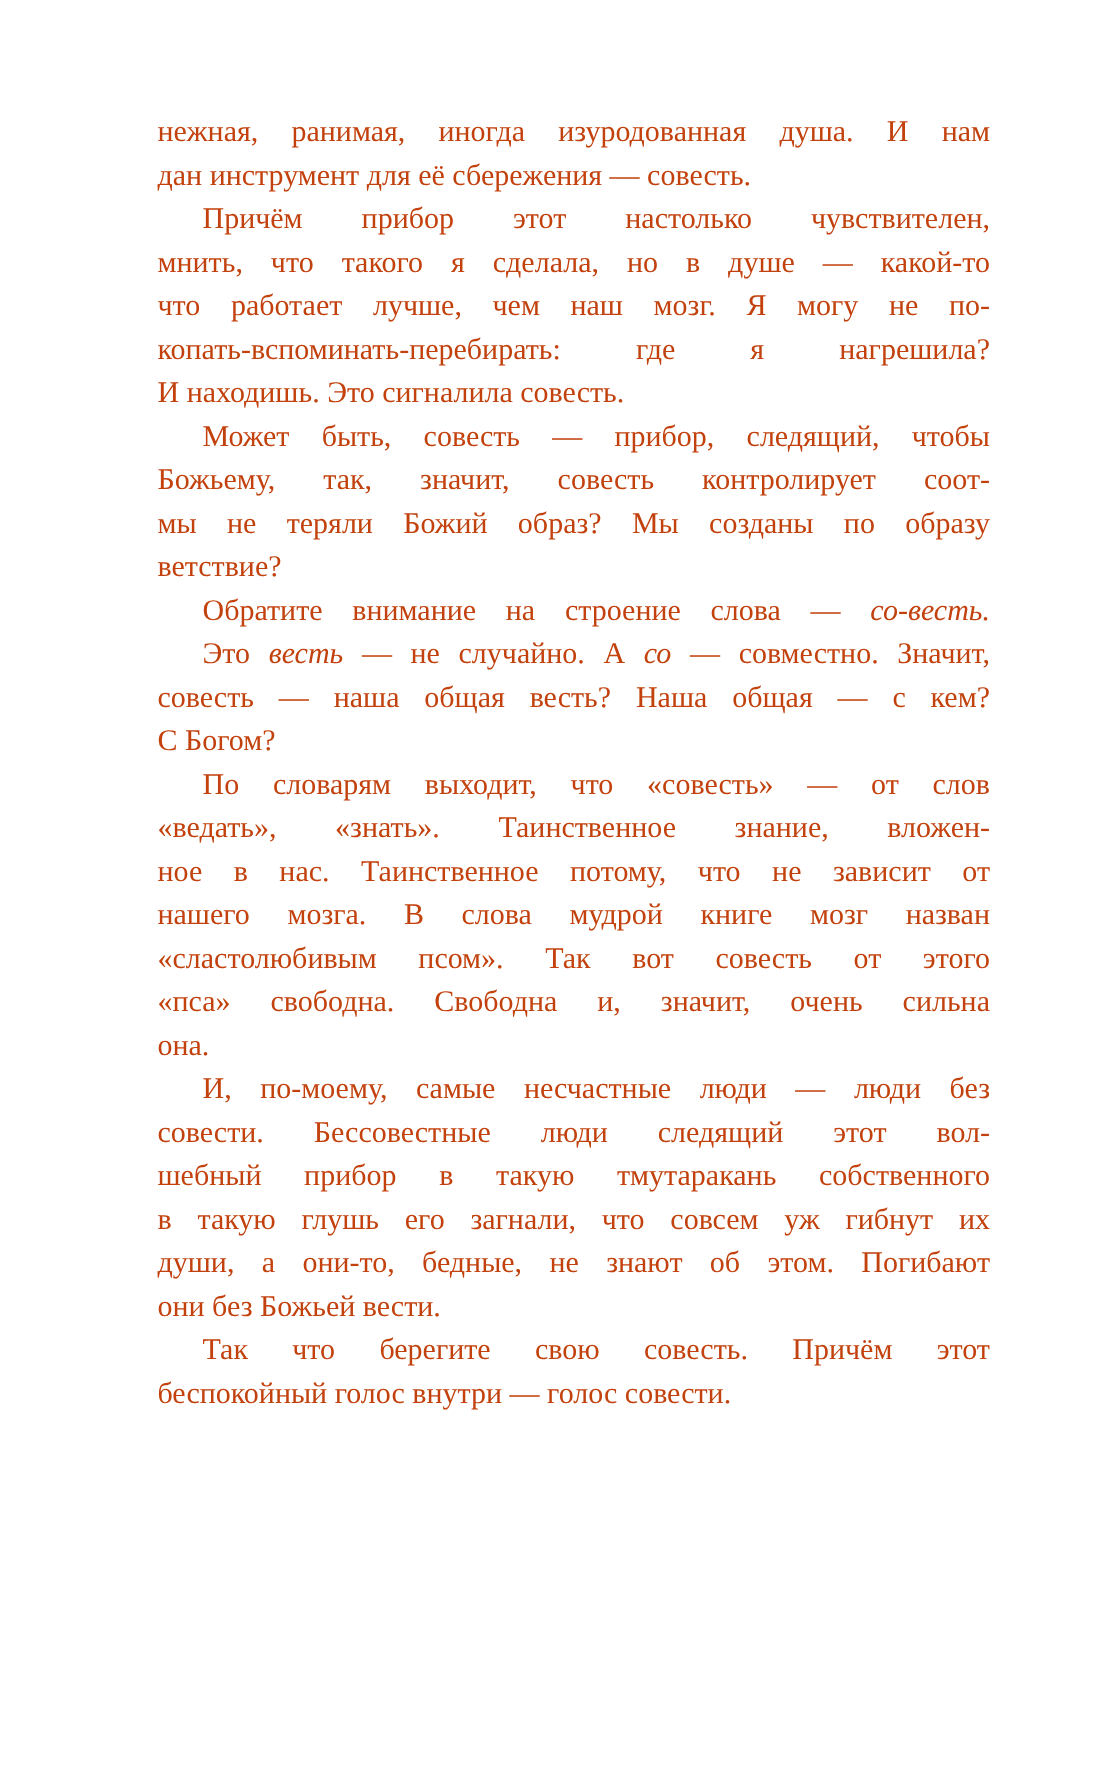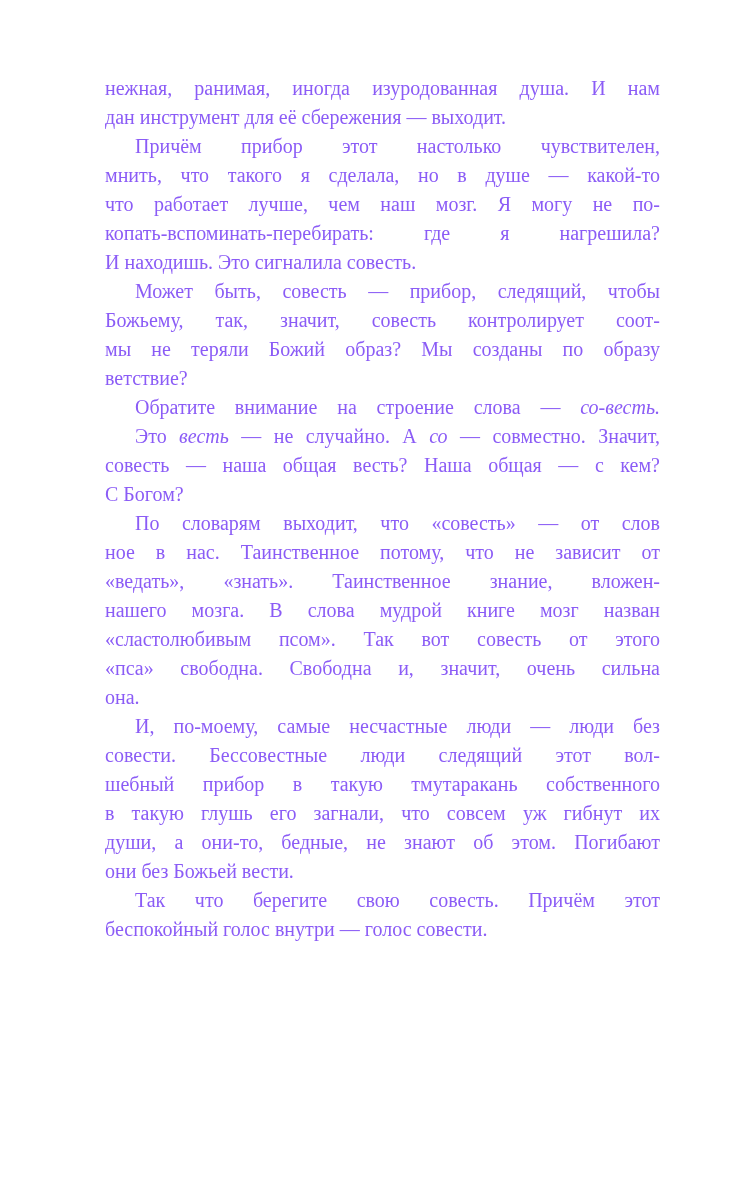--- a/index.html
+++ b/index.html
@@ -36,24 +36,24 @@
     text-indent: 30px;
   }
   .text-line i {
     font-style: italic;
   }
 </style>
 </head>
 <body>
 
 <div class="book-page">
-  <div style="color: #8b5cf6;">
+  <div style="color: #c2410c;">
       <div class="para">
         <div class="text-line j"><span>нежная, ранимая, иногда изуродованная душа. И нам</span></div>
-        <div class="text-line"><span>дан инструмент для её сбережения — выходит.</span></div>
+        <div class="text-line"><span>дан инструмент для её сбережения — совесть.</span></div>
       </div>
       <div class="para">
         <div class="text-line j indent"><span>Причём прибор этот настолько чувствителен,</span></div>
         <div class="text-line j"><span>мнить, что такого я сделала, но в душе — какой-то</span></div>
         <div class="text-line j"><span>что работает лучше, чем наш мозг. Я могу не по-</span></div>
         <div class="text-line j"><span>копать-вспоминать-перебирать: где я нагрешила?</span></div>
         <div class="text-line"><span>И находишь. Это сигналила совесть.</span></div>
       </div>
       <div class="para">
         <div class="text-line j indent"><span>Может быть, совесть — прибор, следящий, чтобы</span></div>
@@ -64,22 +64,22 @@
       <div class="para">
         <div class="text-line j indent"><span>Обратите внимание на строение слова — </span><i>со-весть.</i></div>
       </div>
       <div class="para">
         <div class="text-line j indent"><span>Это </span><i>весть</i><span> — не случайно. А </span><i>со</i><span> — совместно. Значит,</span></div>
         <div class="text-line j"><span>совесть — наша общая весть? Наша общая — с кем?</span></div>
         <div class="text-line"><span>С Богом?</span></div>
       </div>
       <div class="para">
         <div class="text-line j indent"><span>По словарям выходит, что «совесть» — от слов</span></div>
+        <div class="text-line j"><span>«ведать», «знать». Таинственное знание, вложен-</span></div>
         <div class="text-line j"><span>ное в нас. Таинственное потому, что не зависит от</span></div>
-        <div class="text-line j"><span>«ведать», «знать». Таинственное знание, вложен-</span></div>
         <div class="text-line j"><span>нашего мозга. В слова мудрой книге мозг назван</span></div>
         <div class="text-line j"><span>«сластолюбивым псом». Так вот совесть от этого</span></div>
         <div class="text-line j"><span>«пса» свободна. Свободна и, значит, очень сильна</span></div>
         <div class="text-line"><span>она.</span></div>
       </div>
       <div class="para">
         <div class="text-line j indent"><span>И, по-моему, самые несчастные люди — люди без</span></div>
         <div class="text-line j"><span>совести. Бессовестные люди следящий этот вол-</span></div>
         <div class="text-line j"><span>шебный прибор в такую тмутаракань собственного</span></div>
         <div class="text-line j"><span>в такую глушь его загнали, что совсем уж гибнут их</span></div>

